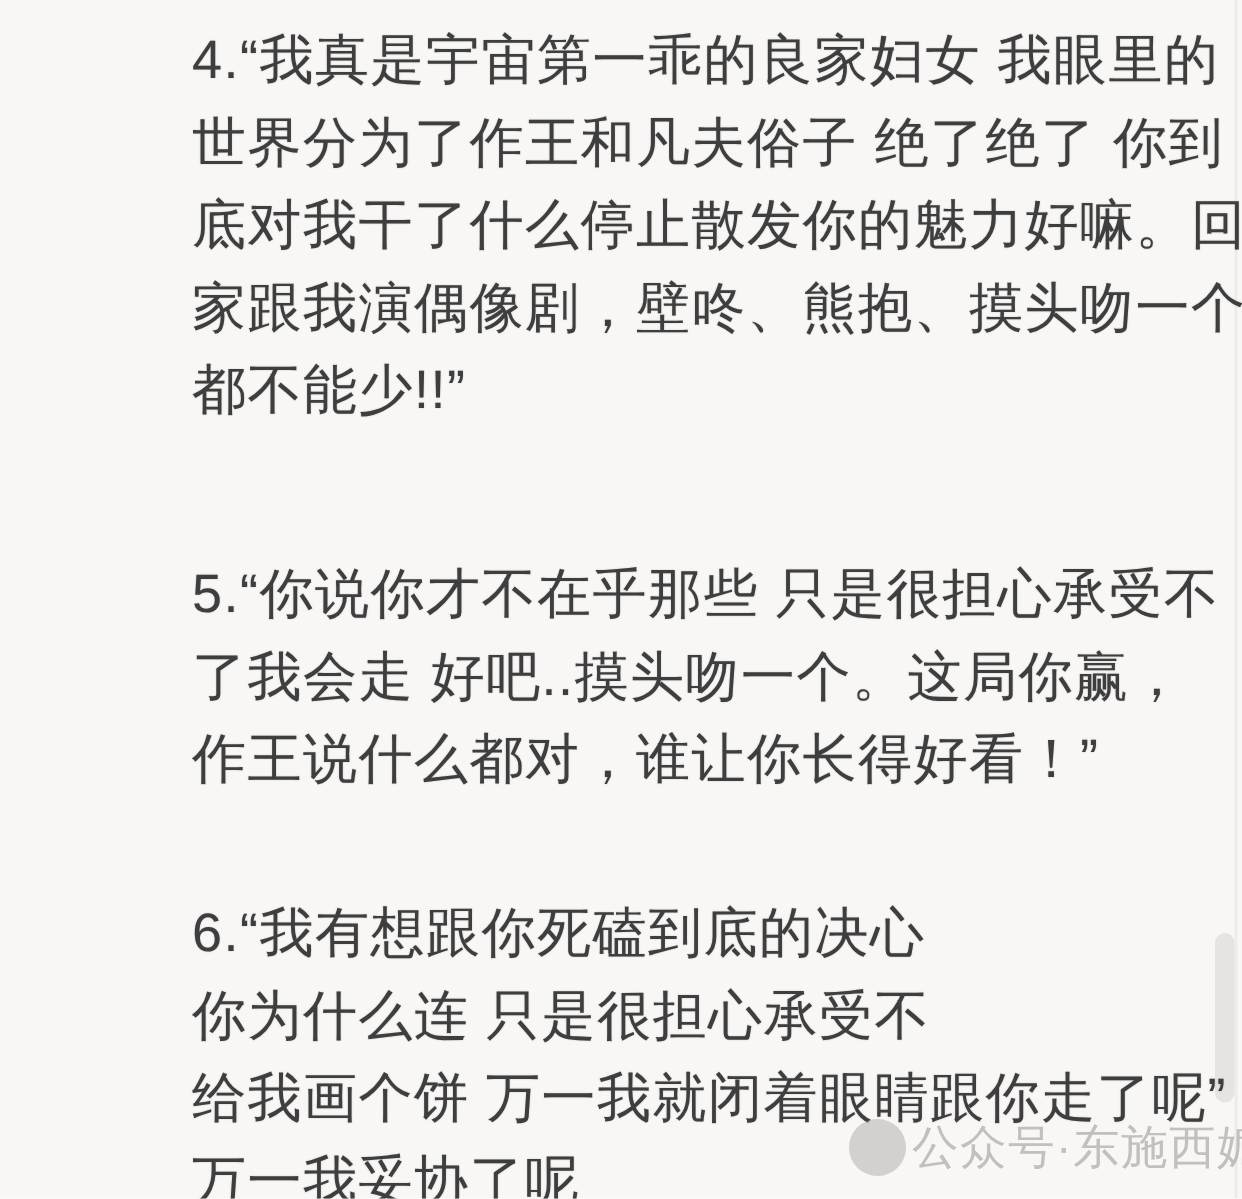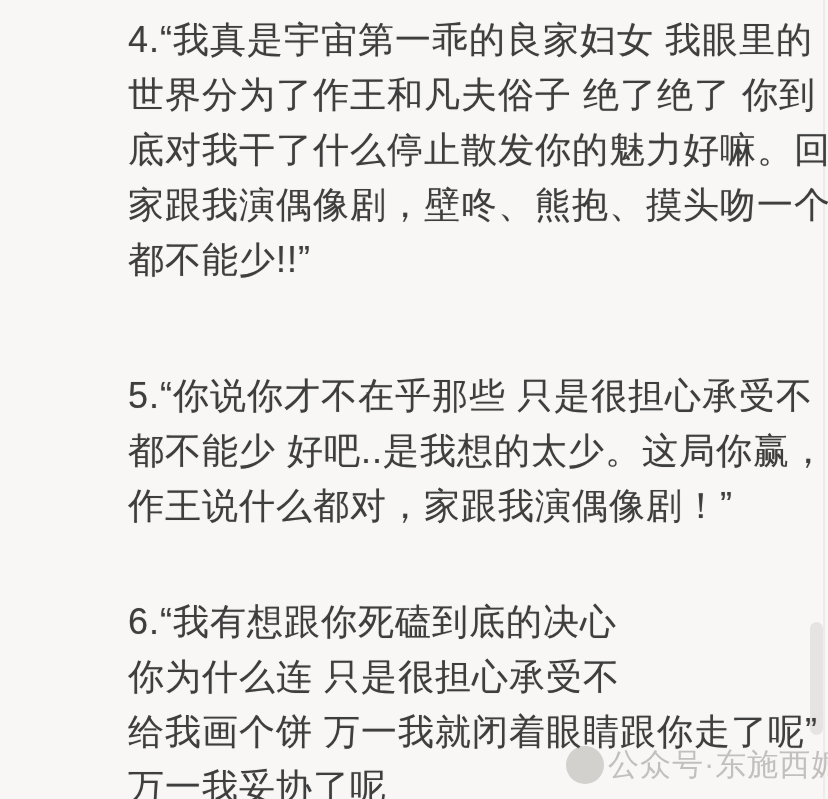--- a/index.html
+++ b/index.html
@@ -81,22 +81,22 @@
   <div class="para para-4">
     <div class="line">4.“我真是宇宙第一乖的良家妇女 我眼里的</div>
     <div class="line">世界分为了作王和凡夫俗子 绝了绝了 你到</div>
     <div class="line">底对我干了什么停止散发你的魅力好嘛。回</div>
     <div class="line">家跟我演偶像剧，壁咚、熊抱、摸头吻一个</div>
     <div class="line">都不能少!!”</div>
   </div>
 
   <div class="para para-5">
     <div class="line">5.“你说你才不在乎那些 只是很担心承受不</div>
-    <div class="line">都不能少 好吧..是我想的太少。这局你赢，</div>
-    <div class="line">作王说什么都对，家跟我演偶像剧！”</div>
+    <div class="line">了我会走 好吧..摸头吻一个。这局你赢，</div>
+    <div class="line">作王说什么都对，谁让你长得好看！”</div>
   </div>
 
   <div class="para para-6">
     <div class="line">6.“我有想跟你死磕到底的决心</div>
     <div class="line">你为什么连 只是很担心承受不</div>
     <div class="line">给我画个饼 万一我就闭着眼睛跟你走了呢”</div>
     <div class="line">万一我妥协了呢</div>
   </div>
 
   <div class="scroll-thumb"></div>

